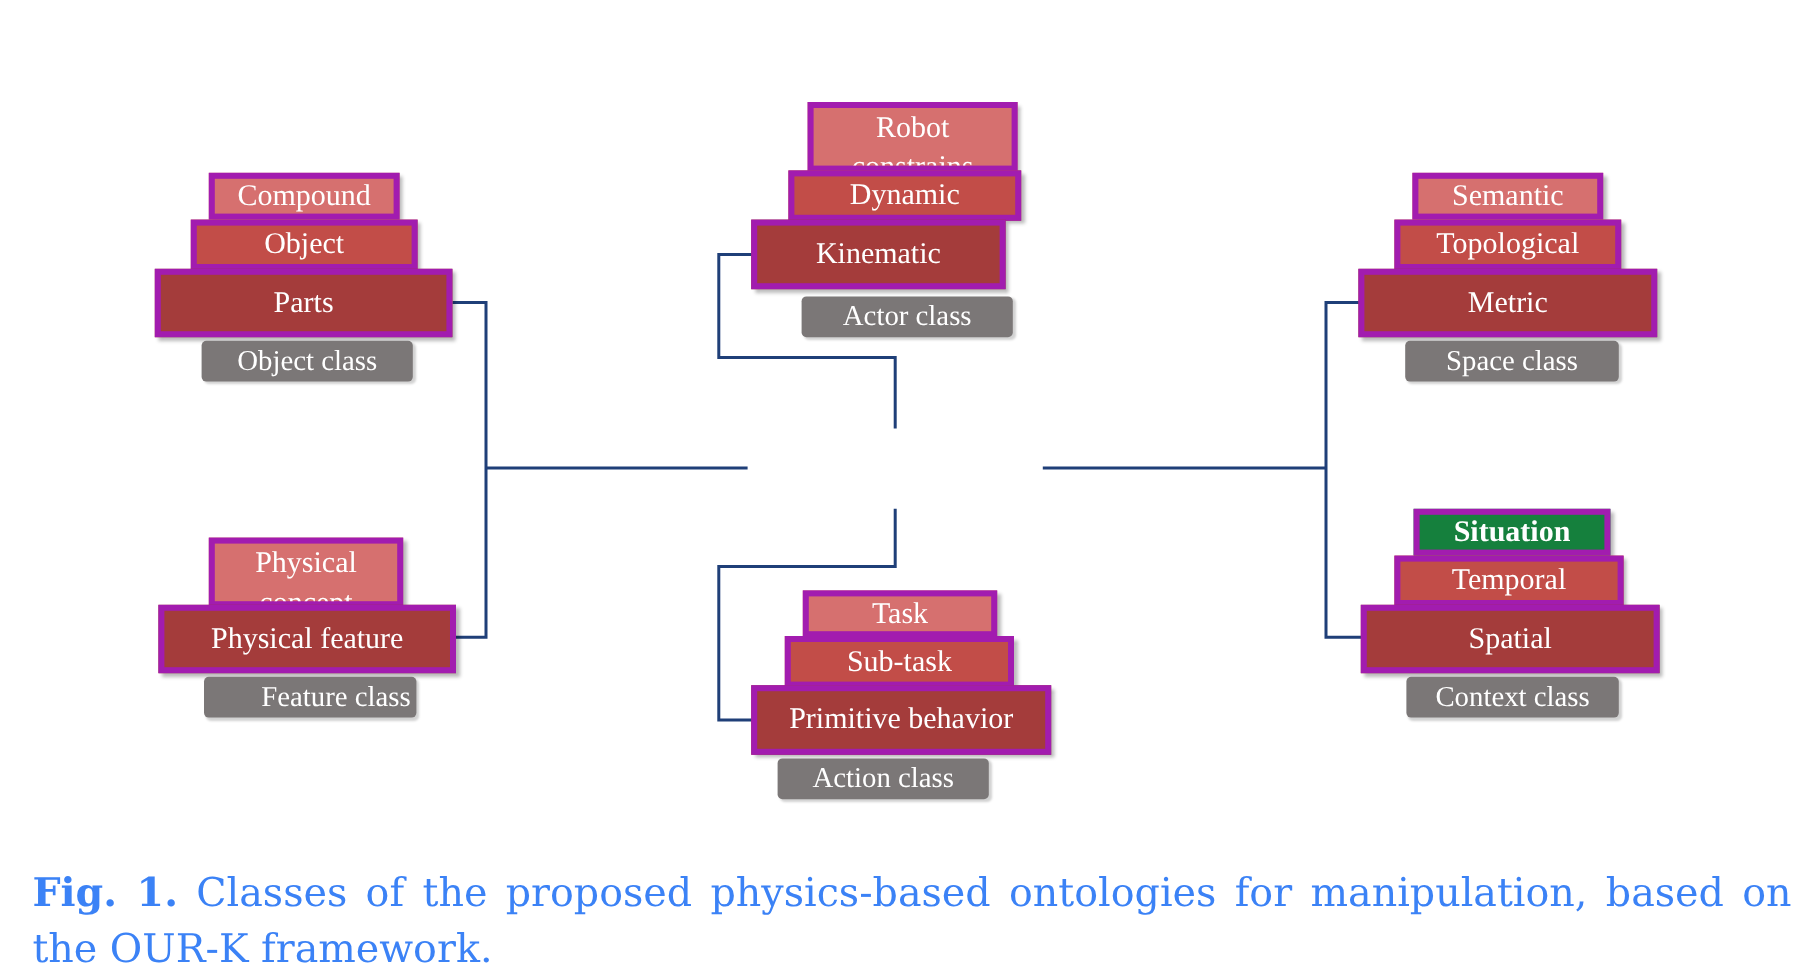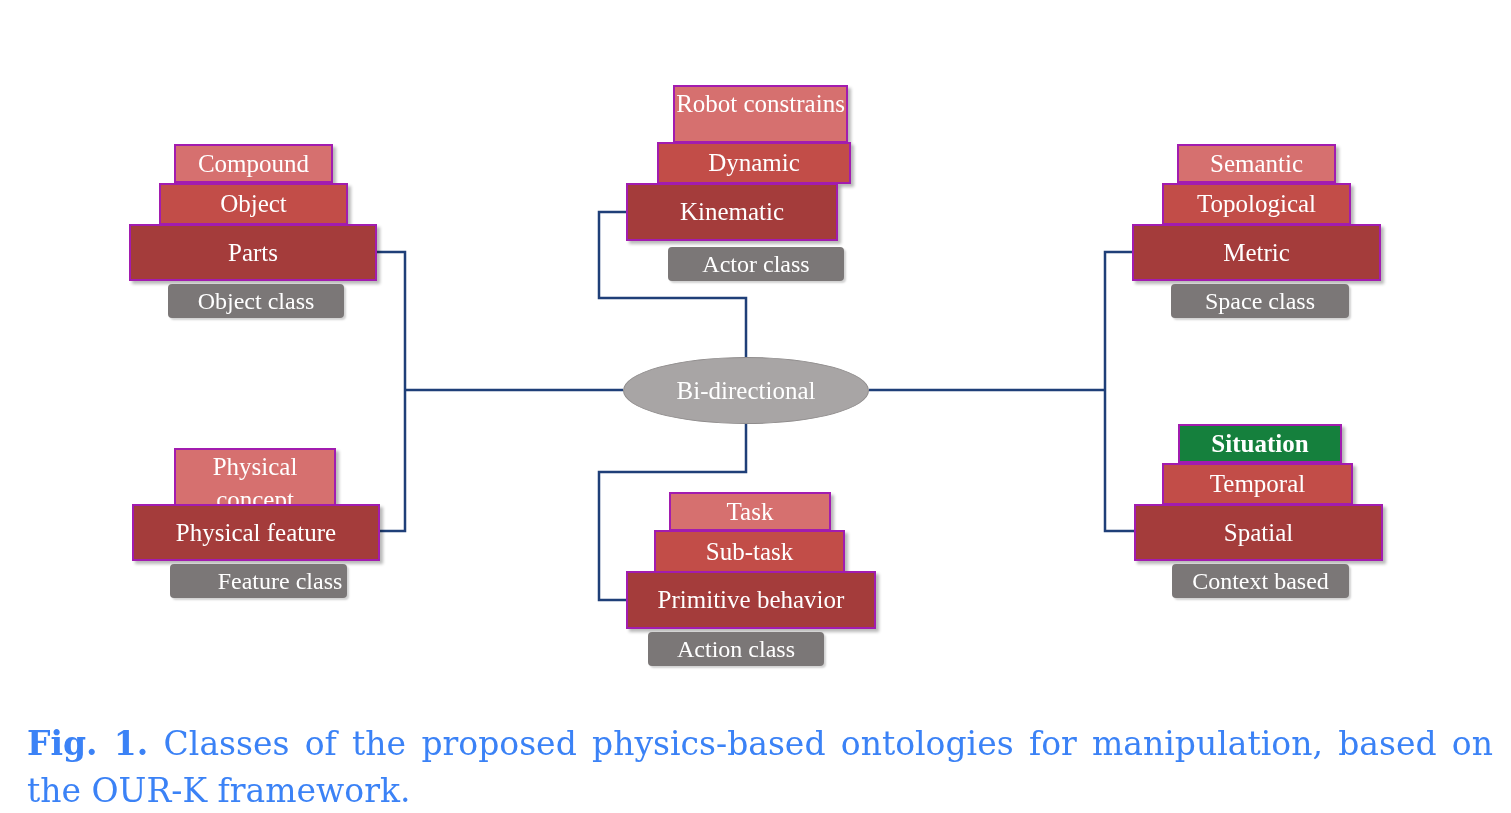--- a/index.html
+++ b/index.html
@@ -2,21 +2,21 @@
 <html><head>
 <meta charset="utf-8">
 <style>
   html, body { margin: 0; padding: 0; background: #ffffff; }
   body { width: 1511px; height: 813px; position: relative; overflow: hidden;
          font-family: "Liberation Serif", "DejaVu Serif", serif; }
   #diagram { position: absolute; left: 0; top: 0; width: 1511px; height: 700px; }
   .box { position: absolute; box-sizing: border-box; color: #ffffff;
          display: flex; align-items: center; justify-content: center; text-align: center;
          font-family: "Liberation Serif", "DejaVu Serif", serif; font-size: 25px; line-height: 30px;
-         border: 2px solid #a21caf; box-shadow: 3px 3px 3px rgba(0,0,0,0.28); overflow: hidden; }
+         border: 5px solid #a21caf; box-shadow: 3px 3px 3px rgba(0,0,0,0.28); overflow: hidden; }
   .lvl3 { background: #d6706f; }
   .lvl2 { background: #c24d48; }
   .lvl1 { background: #a43c3b; }
   .cls  { background: #7b7777; border: none; border-radius: 4px; font-size: 24px;
           box-shadow: 2px 2px 2px rgba(0,0,0,0.18); }
   .two-line { line-height: 33px; align-items: flex-start; padding-top: 0; }
   #hub { position: absolute; left: 623px; top: 357px; width: 246px; height: 67px; border-radius: 50%;
          background: #a8a5a5; border: 1px solid #8f8c8c; box-sizing: border-box; color: #ffffff;
          display: flex; align-items: center; justify-content: center; font-size: 25px;
          font-family: "Liberation Serif", "DejaVu Serif", serif; }
@@ -59,40 +59,39 @@
     <div class="box cls" style="left: 170px; top: 564px; width: 177px; height: 34px; background: rgb(123, 119, 119); padding-left: 43px;">Feature class</div>
   </div>
 
   <div>
     <div class="box lvl3 two-line" style="left: 673px; top: 85px; width: 175px; height: 58px; background: rgb(214, 112, 111);">Robot constrains</div>
     <div class="box lvl2" style="left: 657px; top: 142px; width: 194px; height: 42px; background: rgb(194, 77, 72);">Dynamic</div>
     <div class="box lvl1" style="left: 626px; top: 183px; width: 212px; height: 58px; background: rgb(164, 60, 59);">Kinematic</div>
     <div class="box cls" style="left: 668px; top: 247px; width: 176px; height: 34px; background: rgb(123, 119, 119);">Actor class</div>
   </div>
 
-  <div id="hub" style="background: rgb(168, 165, 165);">Bi-directional</div>
 
   <div>
     <div class="box lvl3" style="left: 669px; top: 492px; width: 162px; height: 39px; background: rgb(214, 112, 111);">Task</div>
     <div class="box lvl2" style="left: 654px; top: 530px; width: 191px; height: 43px; background: rgb(194, 77, 72);">Sub-task</div>
     <div class="box lvl1" style="left: 626px; top: 571px; width: 250px; height: 58px; background: rgb(164, 60, 59);">Primitive behavior</div>
     <div class="box cls" style="left: 633px; top: 632px; width: 176px; height: 34px; background: rgb(123, 119, 119); margin-left: 15px;">Action class</div>
   </div>
 
   <div>
     <div class="box lvl3" style="left: 1177px; top: 144px; width: 159px; height: 39px; background: rgb(214, 112, 111);">Semantic</div>
     <div class="box lvl2" style="left: 1162px; top: 183px; width: 189px; height: 42px; background: rgb(194, 77, 72);">Topological</div>
     <div class="box lvl1" style="left: 1132px; top: 224px; width: 249px; height: 57px; background: rgb(164, 60, 59);">Metric</div>
     <div class="box cls" style="left: 1171px; top: 284px; width: 178px; height: 34px; background: rgb(123, 119, 119);">Space class</div>
   </div>
 
   <div>
     <div class="box lvl3" style="left: 1178px; top: 424px; width: 164px; height: 39px; background: #15803d; font-weight: bold;">Situation</div>
     <div class="box lvl2" style="left: 1162px; top: 463px; width: 191px; height: 42px; background: rgb(194, 77, 72);">Temporal</div>
     <div class="box lvl1" style="left: 1134px; top: 504px; width: 249px; height: 57px; background: rgb(164, 60, 59);">Spatial</div>
-    <div class="box cls" style="left: 1172px; top: 564px; width: 177px; height: 34px; background: rgb(123, 119, 119);">Context based</div>
+    <div class="box cls" style="left: 1172px; top: 564px; width: 177px; height: 34px; background: rgb(123, 119, 119);">Context class</div>
   </div>
 </div>
 
 <div id="caption">
   <span class="fig">Fig. 1.</span>
   <span>Classes of the proposed physics-based ontologies for manipulation, based on the OUR-K framework.</span>
 </div>
 
 </body></html>

